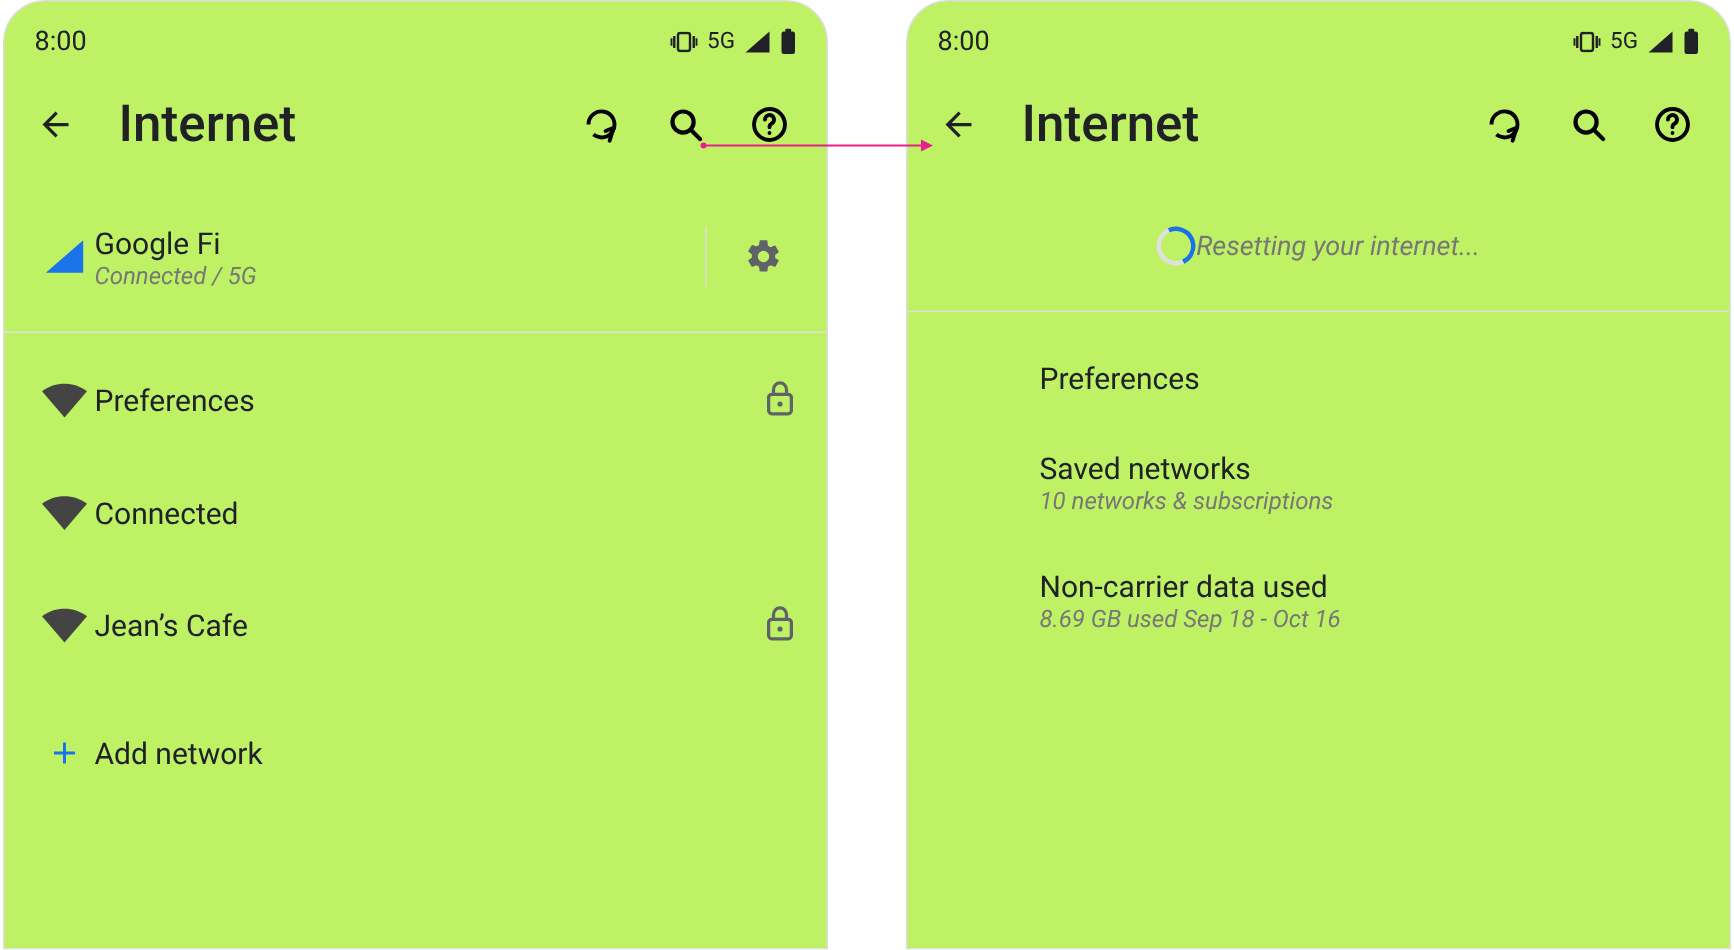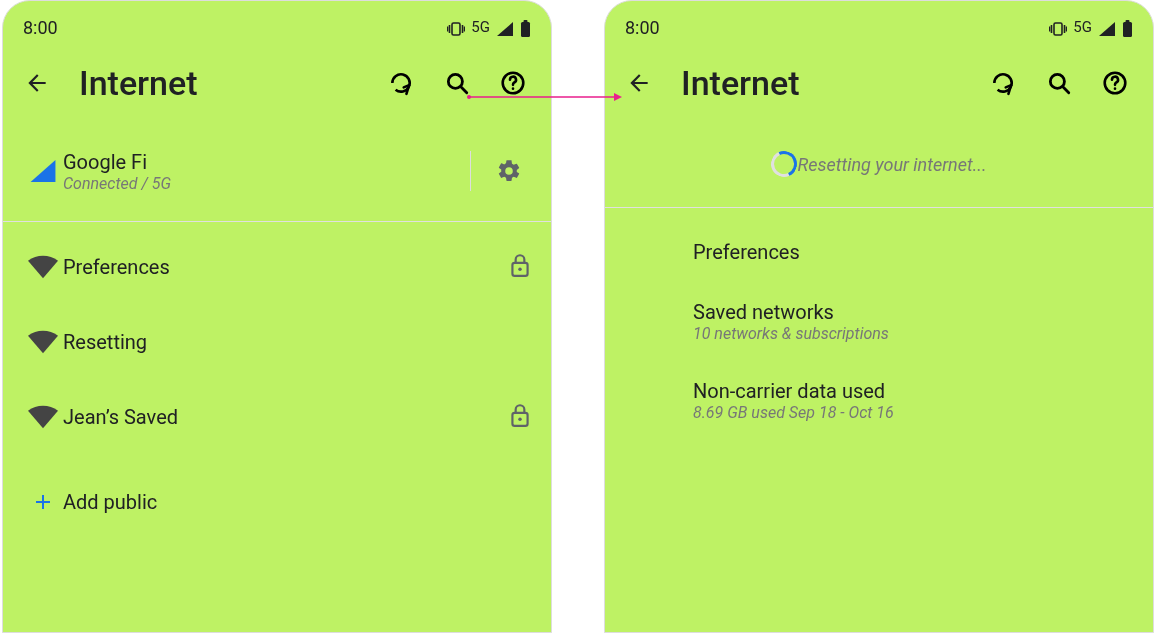--- a/index.html
+++ b/index.html
@@ -193,52 +193,52 @@
     </div>
   </div>
 
   <div class="row">
     <div class="leading">
       <svg width="30" height="24" viewBox="0 0 24 18">
           <path d="M12 18 L0 4 C7 -1.3 17 -1.3 24 4 Z" fill="#444"></path>
         </svg>
     </div>
     <div class="texts">
-      <div class="primary">Resetting</div>
+      <div class="primary">Connected</div>
     </div>
   </div>
 
   <div class="row" style="padding-top:30px;padding-bottom:30px;">
     <div class="leading">
       <svg width="30" height="24" viewBox="0 0 24 18">
           <path d="M12 18 L0 4 C7 -1.3 17 -1.3 24 4 Z" fill="#444"></path>
         </svg>
     </div>
     <div class="texts">
-      <div class="primary">Jean’s Saved</div>
+      <div class="primary">Jean’s Cafe</div>
     </div>
     <div class="trailing">
       <span>
         <svg width="22" height="26" viewBox="0 0 20 24" fill="none" stroke="#5f6368" stroke-width="2">
             <rect x="3" y="10" width="14" height="12" rx="2"></rect>
             <path d="M6 10 V7 a4 4 0 0 1 8 0 v3"></path>
             <circle cx="10" cy="16" r="1.6" fill="#5f6368" stroke="none"></circle>
           </svg>
       </span>
     </div>
   </div>
 
   <div class="row" style="padding-top:28px;">
     <div class="leading">
       <svg width="24" height="24" viewBox="0 0 24 24">
           <path d="M11 5h2v14h-2z M5 11h14v2H5z" fill="#1a73e8"></path>
         </svg>
     </div>
     <div class="texts">
-      <div class="primary">Add public</div>
+      <div class="primary">Add network</div>
     </div>
   </div>
 </div>
 
 <div class="phone right">
   <div class="statusbar">
     <span>8:00</span>
     <div class="status-right">
       <span>
         <svg width="18" height="14" viewBox="0 0 18 14">

